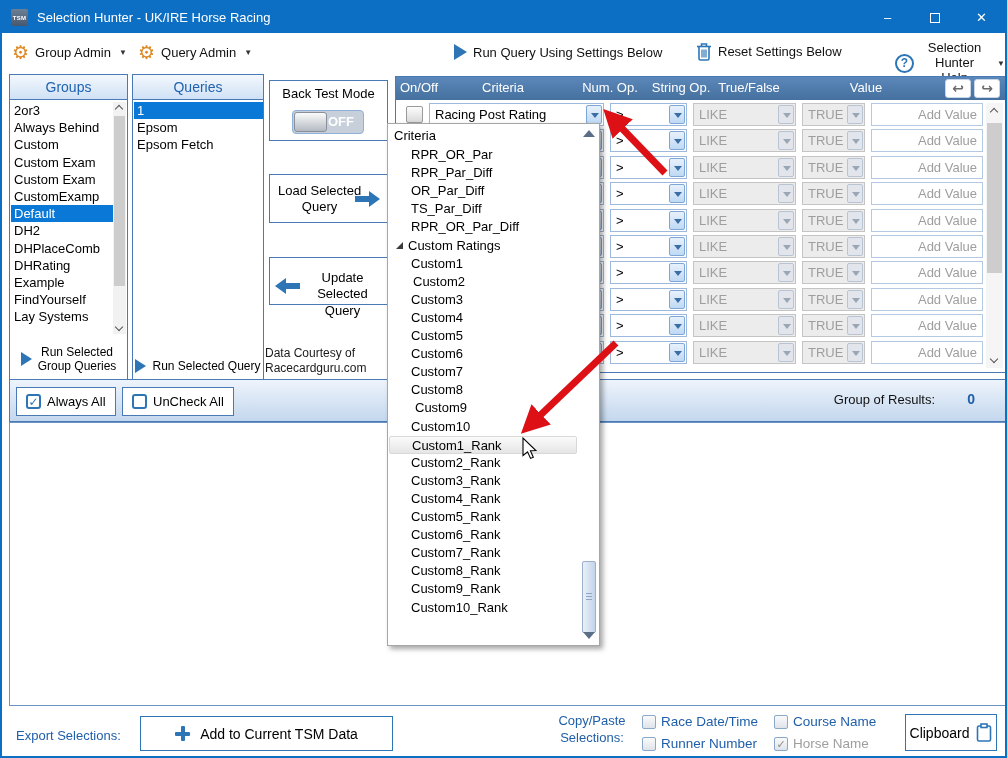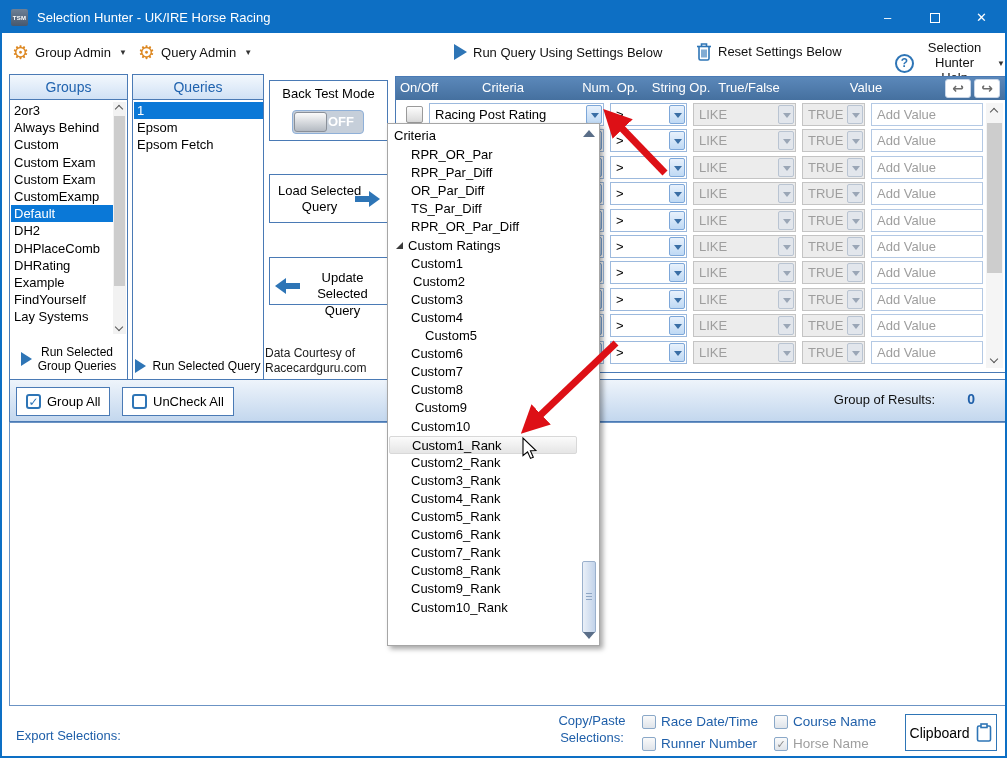--- a/index.html
+++ b/index.html
@@ -72,21 +72,21 @@
            color:#000; }
   .combo .ctext { position:absolute; left:5px; top:3px; white-space:nowrap; overflow:hidden; right:20px; }
   .ddbtn { position:absolute; right:1px; top:1px; bottom:1px; width:16px;
            background:linear-gradient(#e8f1fc,#bfd9f4); border:1px solid #7da7d9; border-radius:2px; }
   .ddbtn:after { content:""; position:absolute; left:4px; top:7px; border-left:4px solid transparent;
                  border-right:4px solid transparent; border-top:5px solid #3a6ea5; }
   .combo.disabled { background:#ececec; border-color:#c4c4c4; color:#9e9e9e; }
   .combo.disabled .ddbtn { background:#e2e6ec; border-color:#b9c4d2; }
   .combo.disabled .ddbtn:after { border-top-color:#9aa6b6; }
   .val-input { position:absolute; top:0; height:23px; border:1px solid #b4c9e4; background:#fff;
-               font-size:13px; padding:0 5px; color:#000; font-family:inherit; }
+               font-size:13px; padding:0 5px; color:#000; font-family:inherit;text-align:right; }
   .val-input::placeholder { color:#9e9e9e; }
   .tbl-scroll { position:absolute; right:2px; top:26px; bottom:4px; width:17px; background:#f5f5f5; }
   .tbl-scroll .arrow-box { position:absolute; left:0; right:0; height:16px; background:#f5f5f5; }
   .tbl-scroll .thumb { position:absolute; left:1px; right:1px; background:#cdcdcd; }
 
   
   .band { position:absolute; background:linear-gradient(#eef4fb,#c3d7ee); border:1px solid #4a7ab5; }
   .band-btn { position:absolute; top:7px; height:29px; background:#fff; border:1px solid #4a7ab5;
               display:flex; align-items:center; gap:6px; font-size:13px; padding:0 9px; color:#000; }
   .ckico { width:15px; height:15px; border:2px solid #2e75b6; border-radius:3px; background:#fff;
@@ -475,34 +475,38 @@
       <div class="thumb" style="top:20px; height:150px;"></div>
       <div class="arrow-box" style="bottom:0;">
           <span class="chev down" style="left:5px; top:4px;"></span>
         </div>
     </div>
   </div>
 
   <div class="band" style="left:7px; top:377px; width:997px; height:43px;">
     <div class="band-btn" style="left:6px;">
       <span class="ckico">✓</span>
-      <span>Group All</span>
+      <span>Always All</span>
     </div>
     <div class="band-btn" style="left:112px;">
       <span class="ckico" style="color:transparent;">✓</span>
       <span>UnCheck All</span>
     </div>
     <span class="results">Group of Results:</span>
     <span class="results-val">0</span>
   </div>
 
   <div class="panel" style="left:7px; top:420px; width:997px; height:284px; border-color:#6b93c4;"></div>
 
   <span class="blue-label" style="position:absolute; left:14px; top:726px;">Export Selections:</span>
 
+  <div class="footer-btn" style="left:138px; top:714px; width:253px; height:35px;">
+    <span class="plus"></span>
+    <span>Add to Current TSM Data</span>
+  </div>
 
   <div class="blue-label" style="position:absolute; left:547px; top:711px; width:86px; text-align:center; line-height:1.3;">
     <span>Copy/Paste</span><br><span>Selections:</span>
   </div>
 
   <div id="footer-checks">
       <span class="fchk" style="left: 640px; top: 713px;"></span>
       <span class="fchk-label" style="left: 659px; top: 712px;">Race Date/Time</span>
       <span class="fchk" style="left: 640px; top: 735px;"></span>
       <span class="fchk-label" style="left: 659px; top: 734px;">Runner Number</span>
@@ -528,21 +532,21 @@
         <div class="popup-item" style="top: 22px; padding-left: 22px;"><span>RPR_OR_Par</span></div>
         <div class="popup-item" style="top: 40.1px; padding-left: 22px;"><span>RPR_Par_Diff</span></div>
         <div class="popup-item" style="top: 58.2px; padding-left: 22px;"><span>OR_Par_Diff</span></div>
         <div class="popup-item" style="top: 76.3px; padding-left: 22px;"><span>TS_Par_Diff</span></div>
         <div class="popup-item" style="top: 94.4px; padding-left: 22px;"><span>RPR_OR_Par_Diff</span></div>
         <div class="popup-item" style="top: 112.5px; padding-left: 7px;"><span class="expander"></span><span>Custom Ratings</span></div>
         <div class="popup-item" style="top: 130.6px; padding-left: 22px;"><span>Custom1</span></div>
         <div class="popup-item" style="top: 148.7px; padding-left: 24px;"><span>Custom2</span></div>
         <div class="popup-item" style="top: 166.8px; padding-left: 22px;"><span>Custom3</span></div>
         <div class="popup-item" style="top: 184.9px; padding-left: 22px;"><span>Custom4</span></div>
-        <div class="popup-item" style="top: 203px; padding-left: 36px;"><span>Custom5</span></div>
+        <div class="popup-item" style="top: 203px; padding-left: 22px;"><span>Custom5</span></div>
         <div class="popup-item" style="top: 221.1px; padding-left: 22px;"><span>Custom6</span></div>
         <div class="popup-item" style="top: 239.2px; padding-left: 22px;"><span>Custom7</span></div>
         <div class="popup-item" style="top: 257.3px; padding-left: 22px;"><span>Custom8</span></div>
         <div class="popup-item" style="top: 275.4px; padding-left: 26px;"><span>Custom9</span></div>
         <div class="popup-item" style="top: 293.5px; padding-left: 22px;"><span>Custom10</span></div>
         <div class="popup-item hl" style="top: 311.6px; padding-left: 22px;"><span>Custom1_Rank</span></div>
         <div class="popup-item" style="top: 329.7px; padding-left: 22px;"><span>Custom2_Rank</span></div>
         <div class="popup-item" style="top: 347.8px; padding-left: 22px;"><span>Custom3_Rank</span></div>
         <div class="popup-item" style="top: 365.9px; padding-left: 22px;"><span>Custom4_Rank</span></div>
         <div class="popup-item" style="top: 384px; padding-left: 22px;"><span>Custom5_Rank</span></div>

